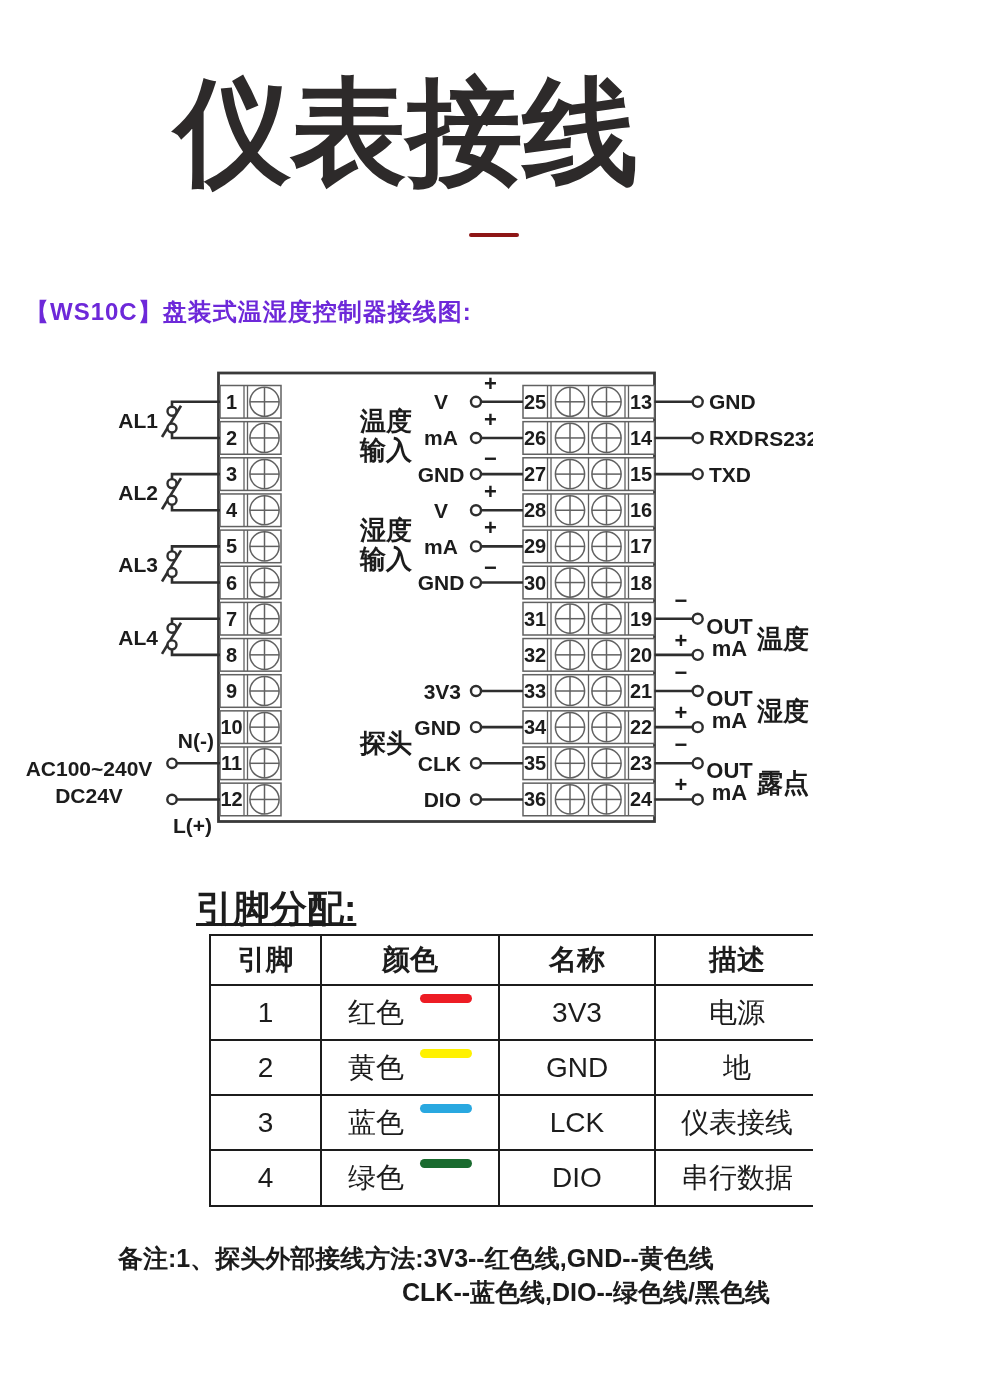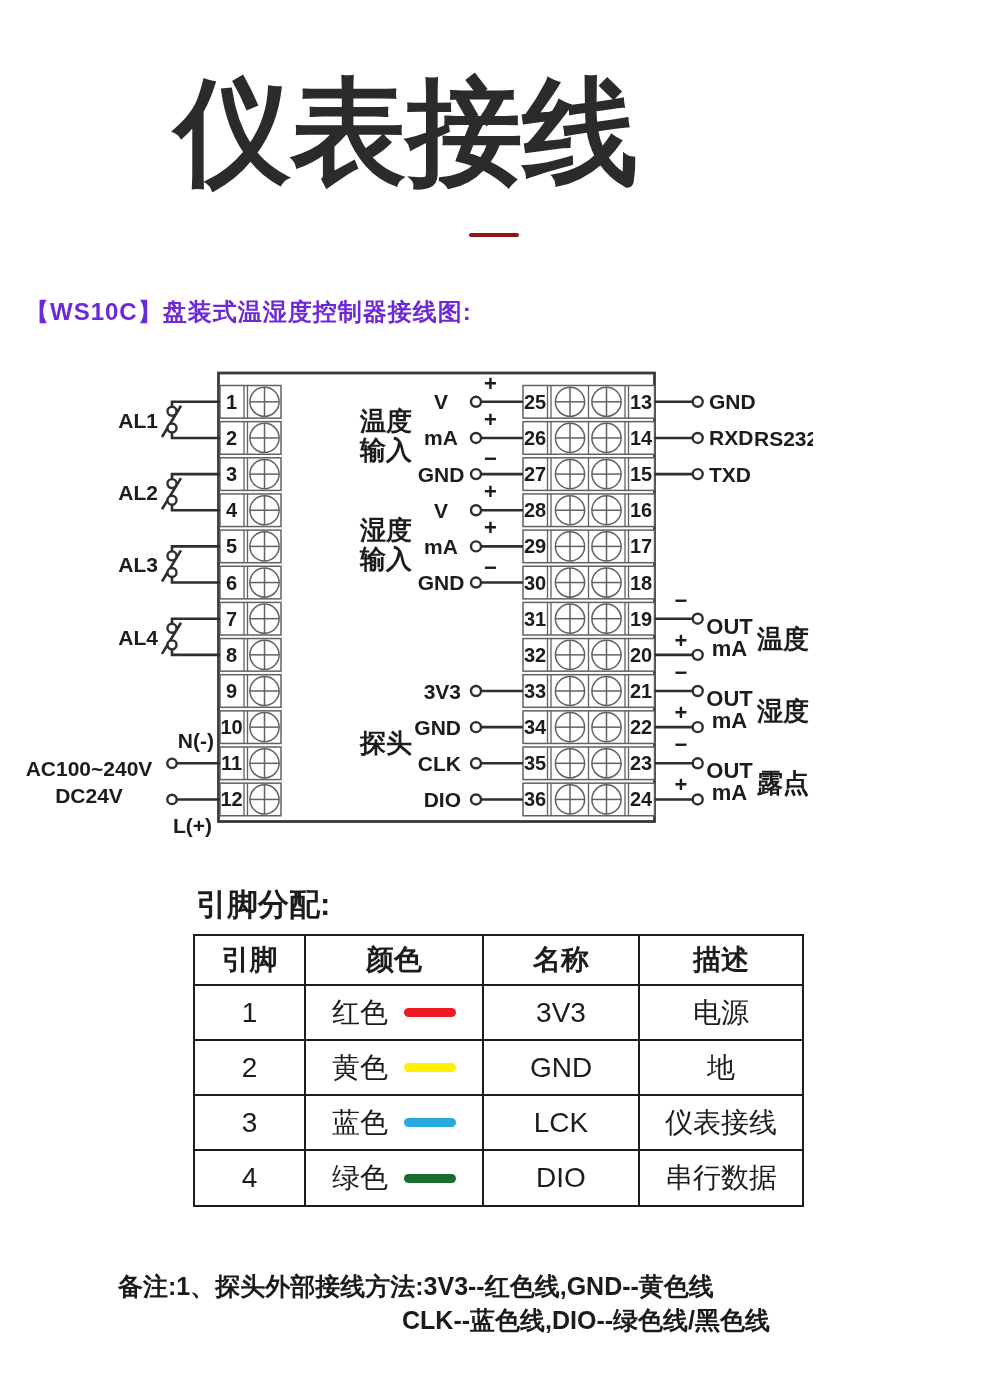--- a/index.html
+++ b/index.html
@@ -15,31 +15,31 @@
   .frame{fill:none;stroke:#3a3a3a;stroke-width:2.8;}
   .cell{fill:#fff;stroke:#616161;stroke-width:1.5;}
   .cl{stroke:#616161;stroke-width:1.3;}
   .screw{fill:none;stroke:#616161;stroke-width:1.5;}
   .wire{fill:none;stroke:#2e2e2e;stroke-width:2.6;}
   .node{fill:#fff;stroke:#2e2e2e;stroke-width:2.4;}
   .num{font-size:20px;font-weight:700;}
   .en{font-size:21px;font-weight:700;}
   .sign{font-size:22px;font-weight:700;}
   .cn{font-size:26px;font-weight:600;}
-  .table-heading{position:absolute;left:196px;top:884px;font-size:31px;font-weight:700;}
-  table.pins{position:absolute;left:193px;top:934px;border-collapse:collapse;table-layout:fixed;width:609px;border-radius:19px;}
+  .table-heading{position:absolute;left:196px;top:884px;font-size:37px;font-weight:700;text-decoration:underline;}
+  table.pins{position:absolute;left:209px;top:934px;border-collapse:collapse;table-layout:fixed;width:609px;border-radius:19px;}
   table.pins th,table.pins td{border:2px solid #1c1c1c;padding:0;vertical-align:middle;}
   table.pins th{height:48px;font-size:28px;font-weight:600;text-align:center;}
   table.pins td{height:53px;font-size:28px;font-weight:500;text-align:center;}
   td.pin-num{font-size:30px;font-weight:400;}
-  td.color-cell .cwrap{display:flex;align-items:center;justify-content:center;gap:16px;}
+  td.color-cell .cwrap{display:flex;justify-content:center;gap:16px;}
   .swatch{display:inline-block;width:52px;height:9px;border-radius:4.5px;}
   td.name-cell{font-weight:600;}
   td.desc-cell{text-align:left;padding-left:28px;font-family:Liberation Mono, monospace;}
-  .note{position:absolute;font-size:25px;font-weight:600;color:#1b1b1b;white-space:nowrap;margin-top:28px;}
+  .note{position:absolute;font-size:25px;font-weight:600;color:#1b1b1b;white-space:nowrap;}
   .note1{left:118px;top:1242px;}
   .note2{left:402px;top:1276px;}
   .note3{left:142px;top:1308px;}
 </style>
 </head>
 <body>
 
 <div class="page">
   <h1 class="title">仪表接线</h1>
   <div class="title-underline" style="background: rgb(142, 22, 22);"></div>

